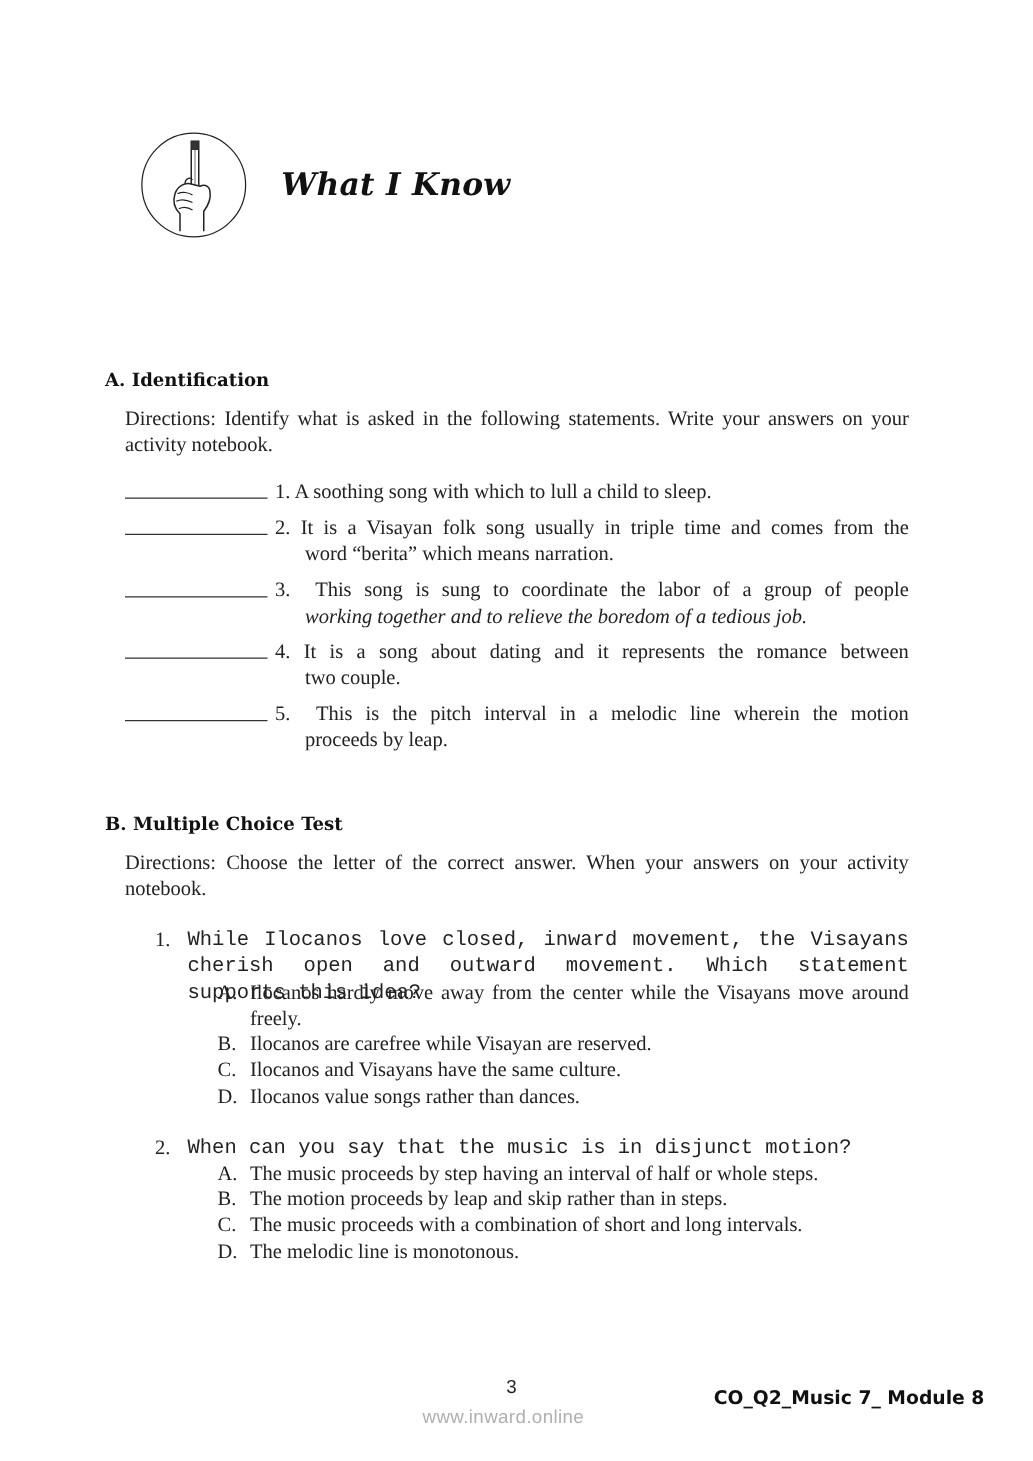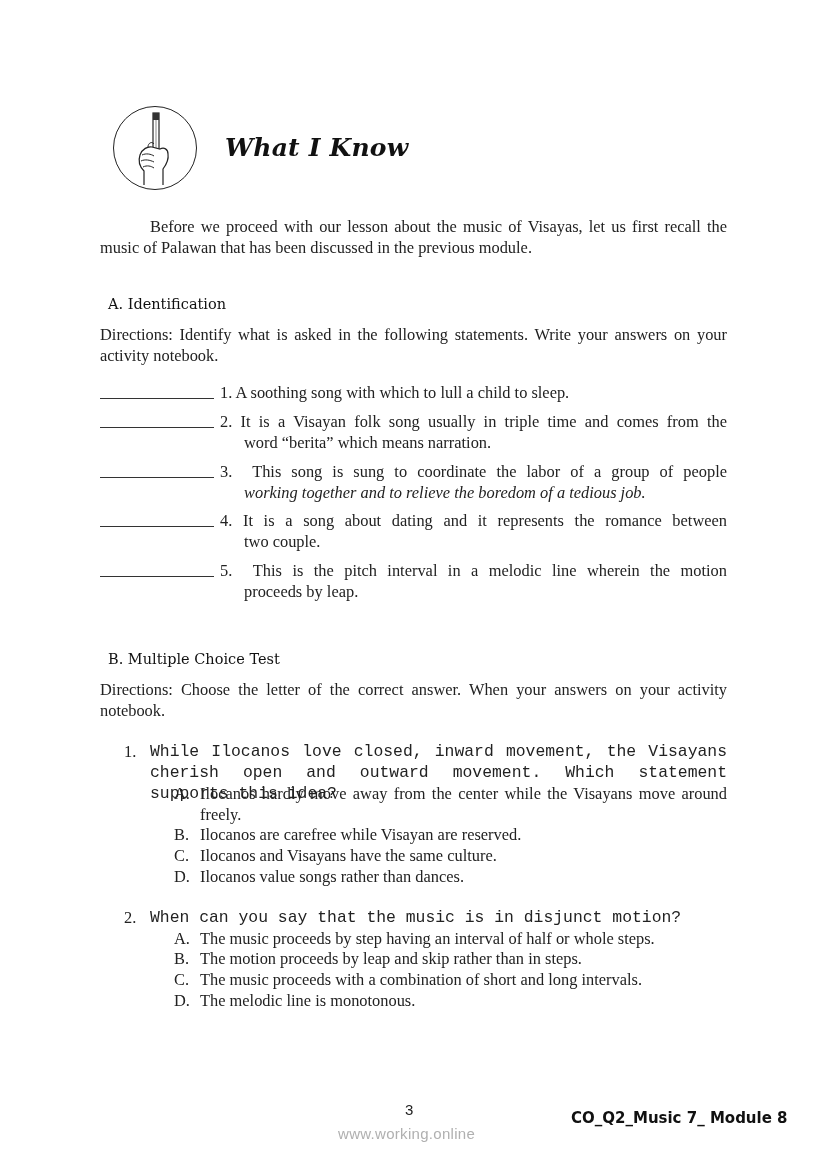--- a/index.html
+++ b/index.html
@@ -22,22 +22,22 @@
   }
   .text {
     font-family: "Liberation Serif", "DejaVu Serif", serif;
     font-size: 16.4px; line-height: 21px; color: #222;
   }
   .para {
     position: absolute; left: 100px; width: 627px; text-align: justify;
   }
   .intro { top: 216px; text-indent: 50px; }
   .section-heading {
-    position: absolute; left: 108px;
-    font-family: "DejaVu Serif", serif; font-weight: normal; font-size: 14.5px;
+    position: absolute; left: 84px;
+    font-family: "DejaVu Serif", serif; font-weight: bold; font-size: 14.5px;
     color: #111;
   }
   .sec-a { top: 296px; }
   .dirs-a { top: 324px; }
   .id-item {
     position: absolute; left: 100px; width: 627px;
   }
   .blank {
     position: absolute; left: 0; top: 0; width: 114px; height: 16px;
     border-bottom: 1px solid #333;
@@ -86,21 +86,20 @@
       <path d="M30,78 L30,64 C26,60 24,54 26,48 C28,42 34,39 38,40 L46,42 C50,40 54,42 54,47 C55,53 52,58 49,62 L49,78" fill="#fff" stroke="#222" stroke-width="1.2"></path>
       <path d="M28,48 C32,46 37,47 40,49" fill="none" stroke="#222" stroke-width="1"></path>
       <path d="M27,54 C31,52 36,53 40,55" fill="none" stroke="#222" stroke-width="1"></path>
       <path d="M29,60 C33,58 37,59 40,61" fill="none" stroke="#222" stroke-width="1"></path>
       <path d="M34,40 C34,36 38,34 40,37" fill="none" stroke="#222" stroke-width="1"></path>
     </svg>
   </div>
 
   <div class="title">What I Know</div>
 
-  <div class="text para intro">Before we proceed with our lesson about the music of Visayas, let us first recall the music of Palawan that has been discussed in the previous module.</div>
 
   <div class="section-heading sec-a">A.  Identification</div>
   <div class="text para dirs-a">Directions: Identify what is asked in the following statements. Write your answers on your activity notebook.</div>
 
   <div class="text id-item" style="top:382px;">
     <div class="blank"></div>
     <div class="id-text">
       <span class="first"><span>1.</span> <span>A soothing song with which to lull a child to sleep.</span></span>
     </div>
   </div>
@@ -184,15 +183,15 @@
   <div class="text opt" style="top:969px;">
     <span class="opt-letter">C.</span>
     <span class="opt-text">The music proceeds with a combination of short and long intervals.</span>
   </div>
   <div class="text opt" style="top:990px;">
     <span class="opt-letter">D.</span>
     <span class="opt-text">The melodic line is monotonous.</span>
   </div>
 
   <div class="page-num">3</div>
-  <div class="watermark">www.working.online</div>
+  <div class="watermark">www.inward.online</div>
   <div class="footer-code">CO_Q2_Music 7_ Module 8</div>
 </div>
 
 </body></html>

